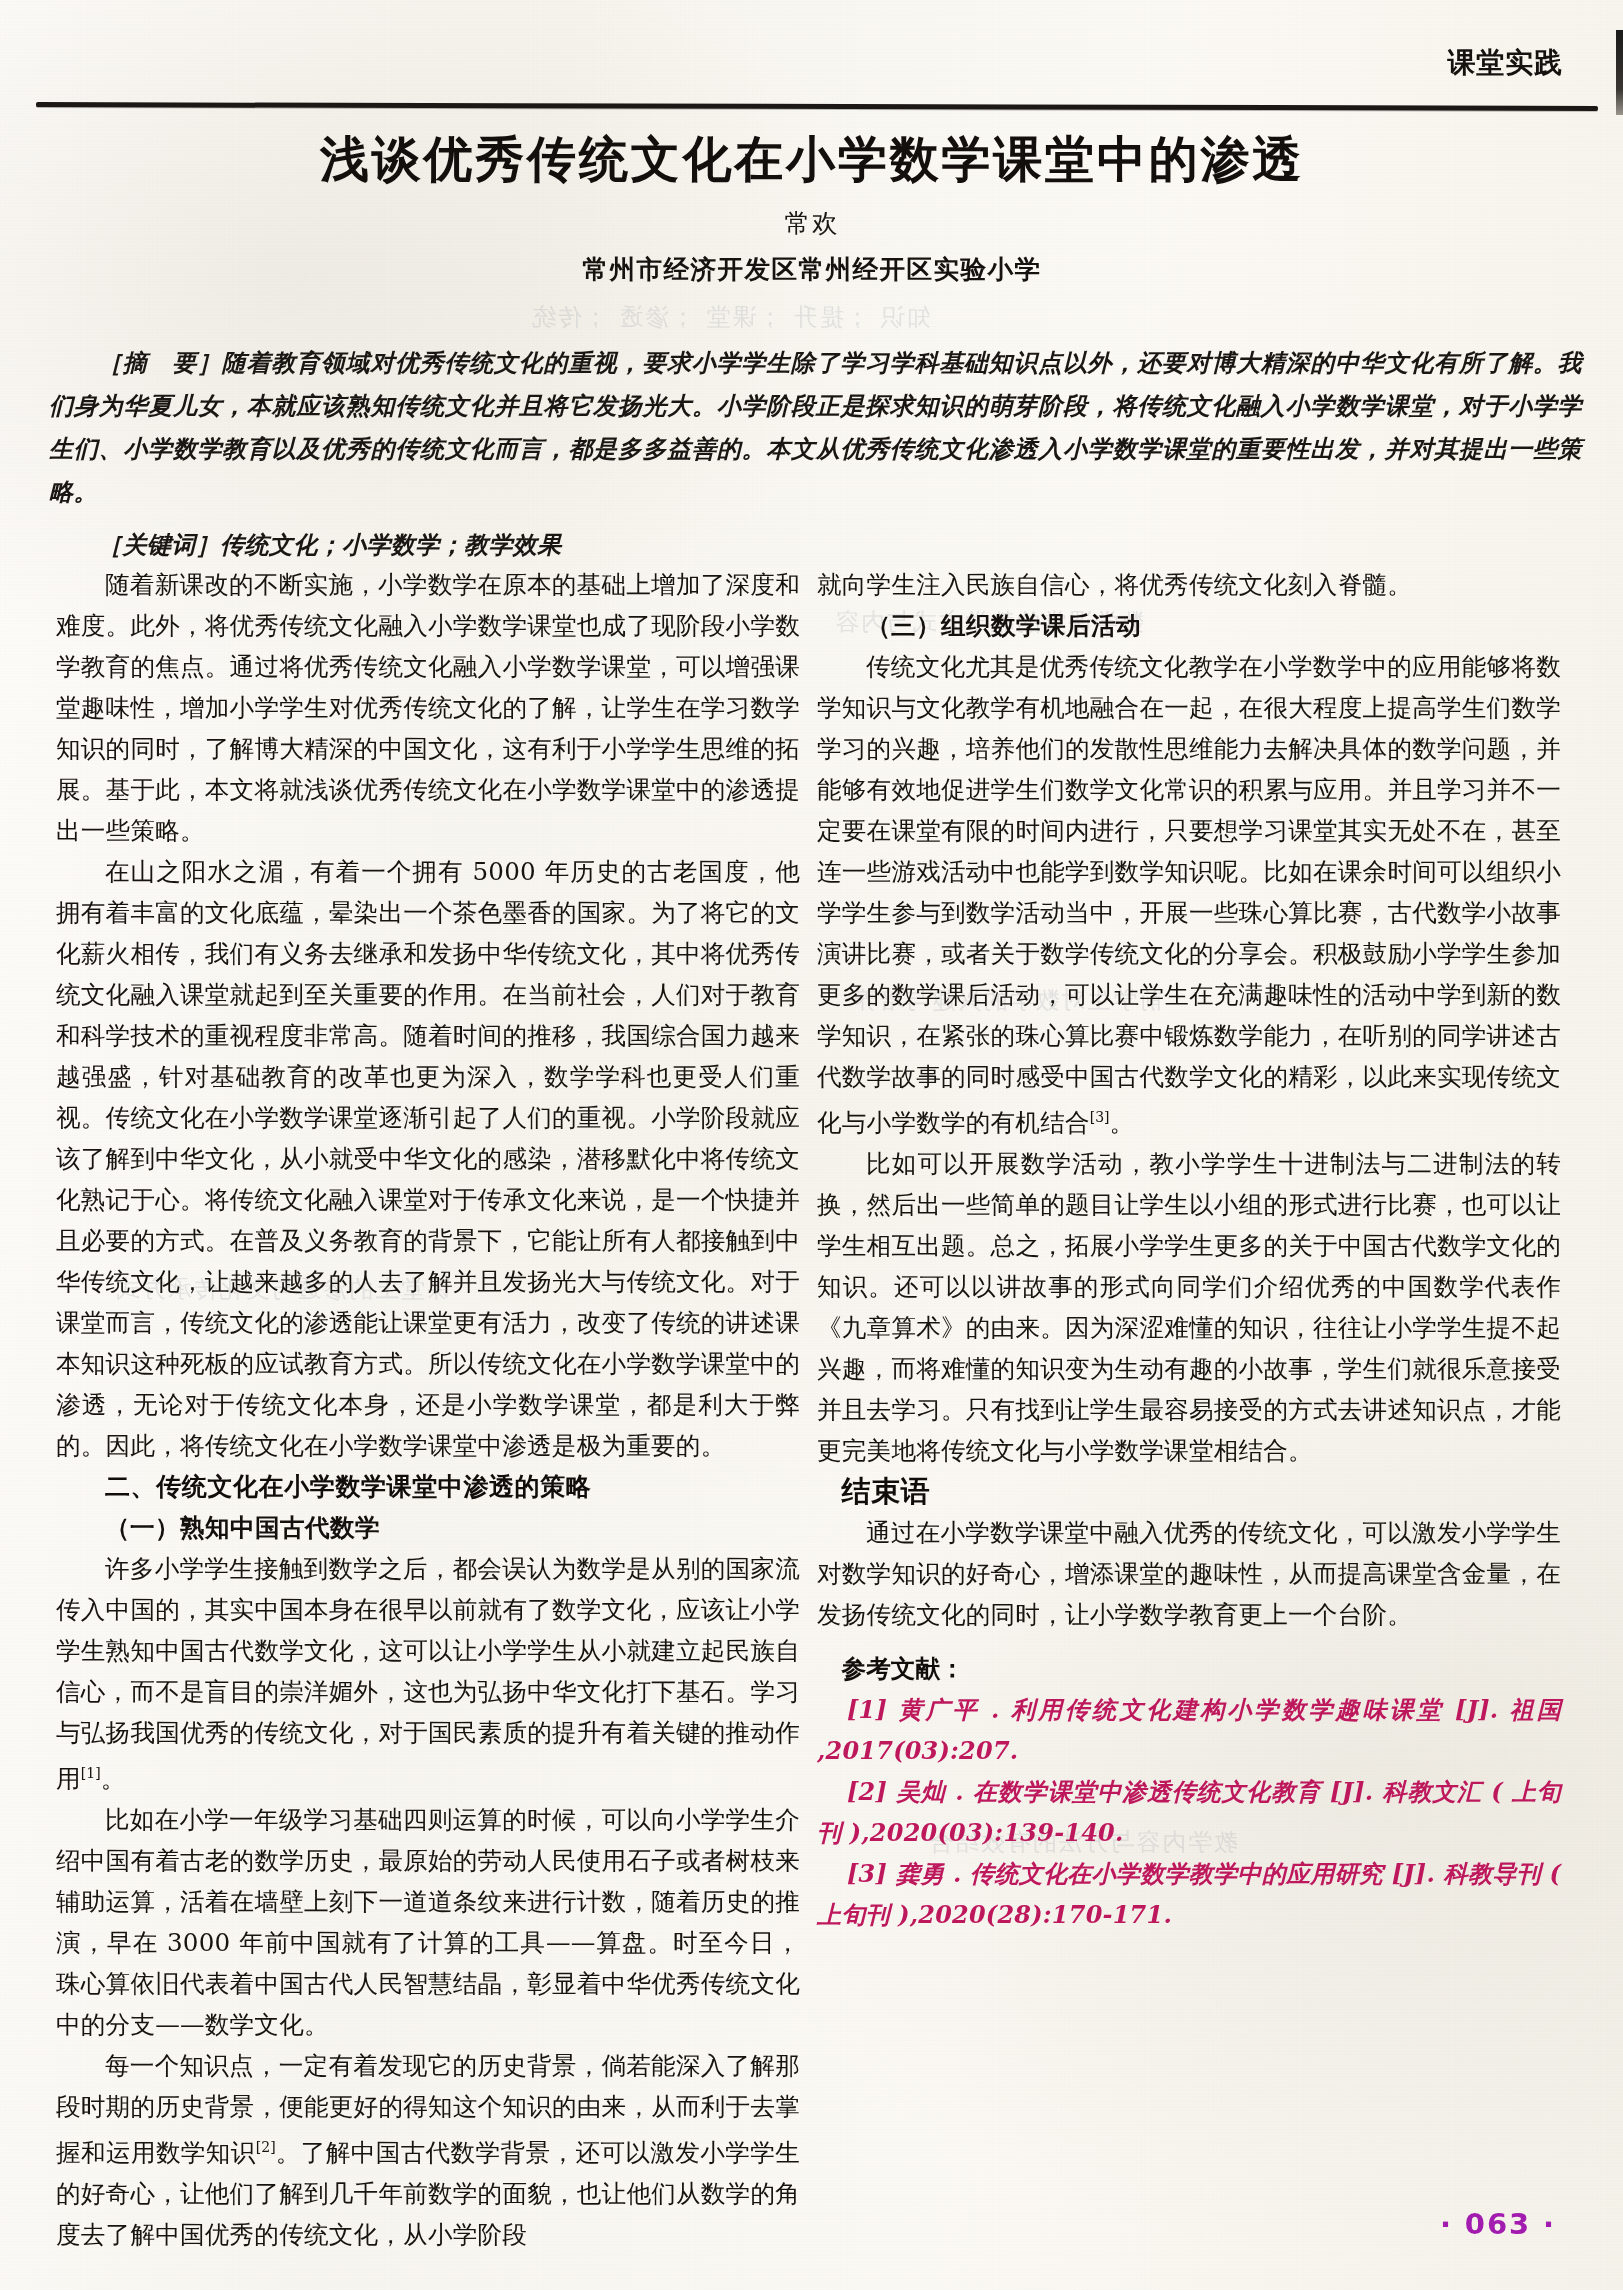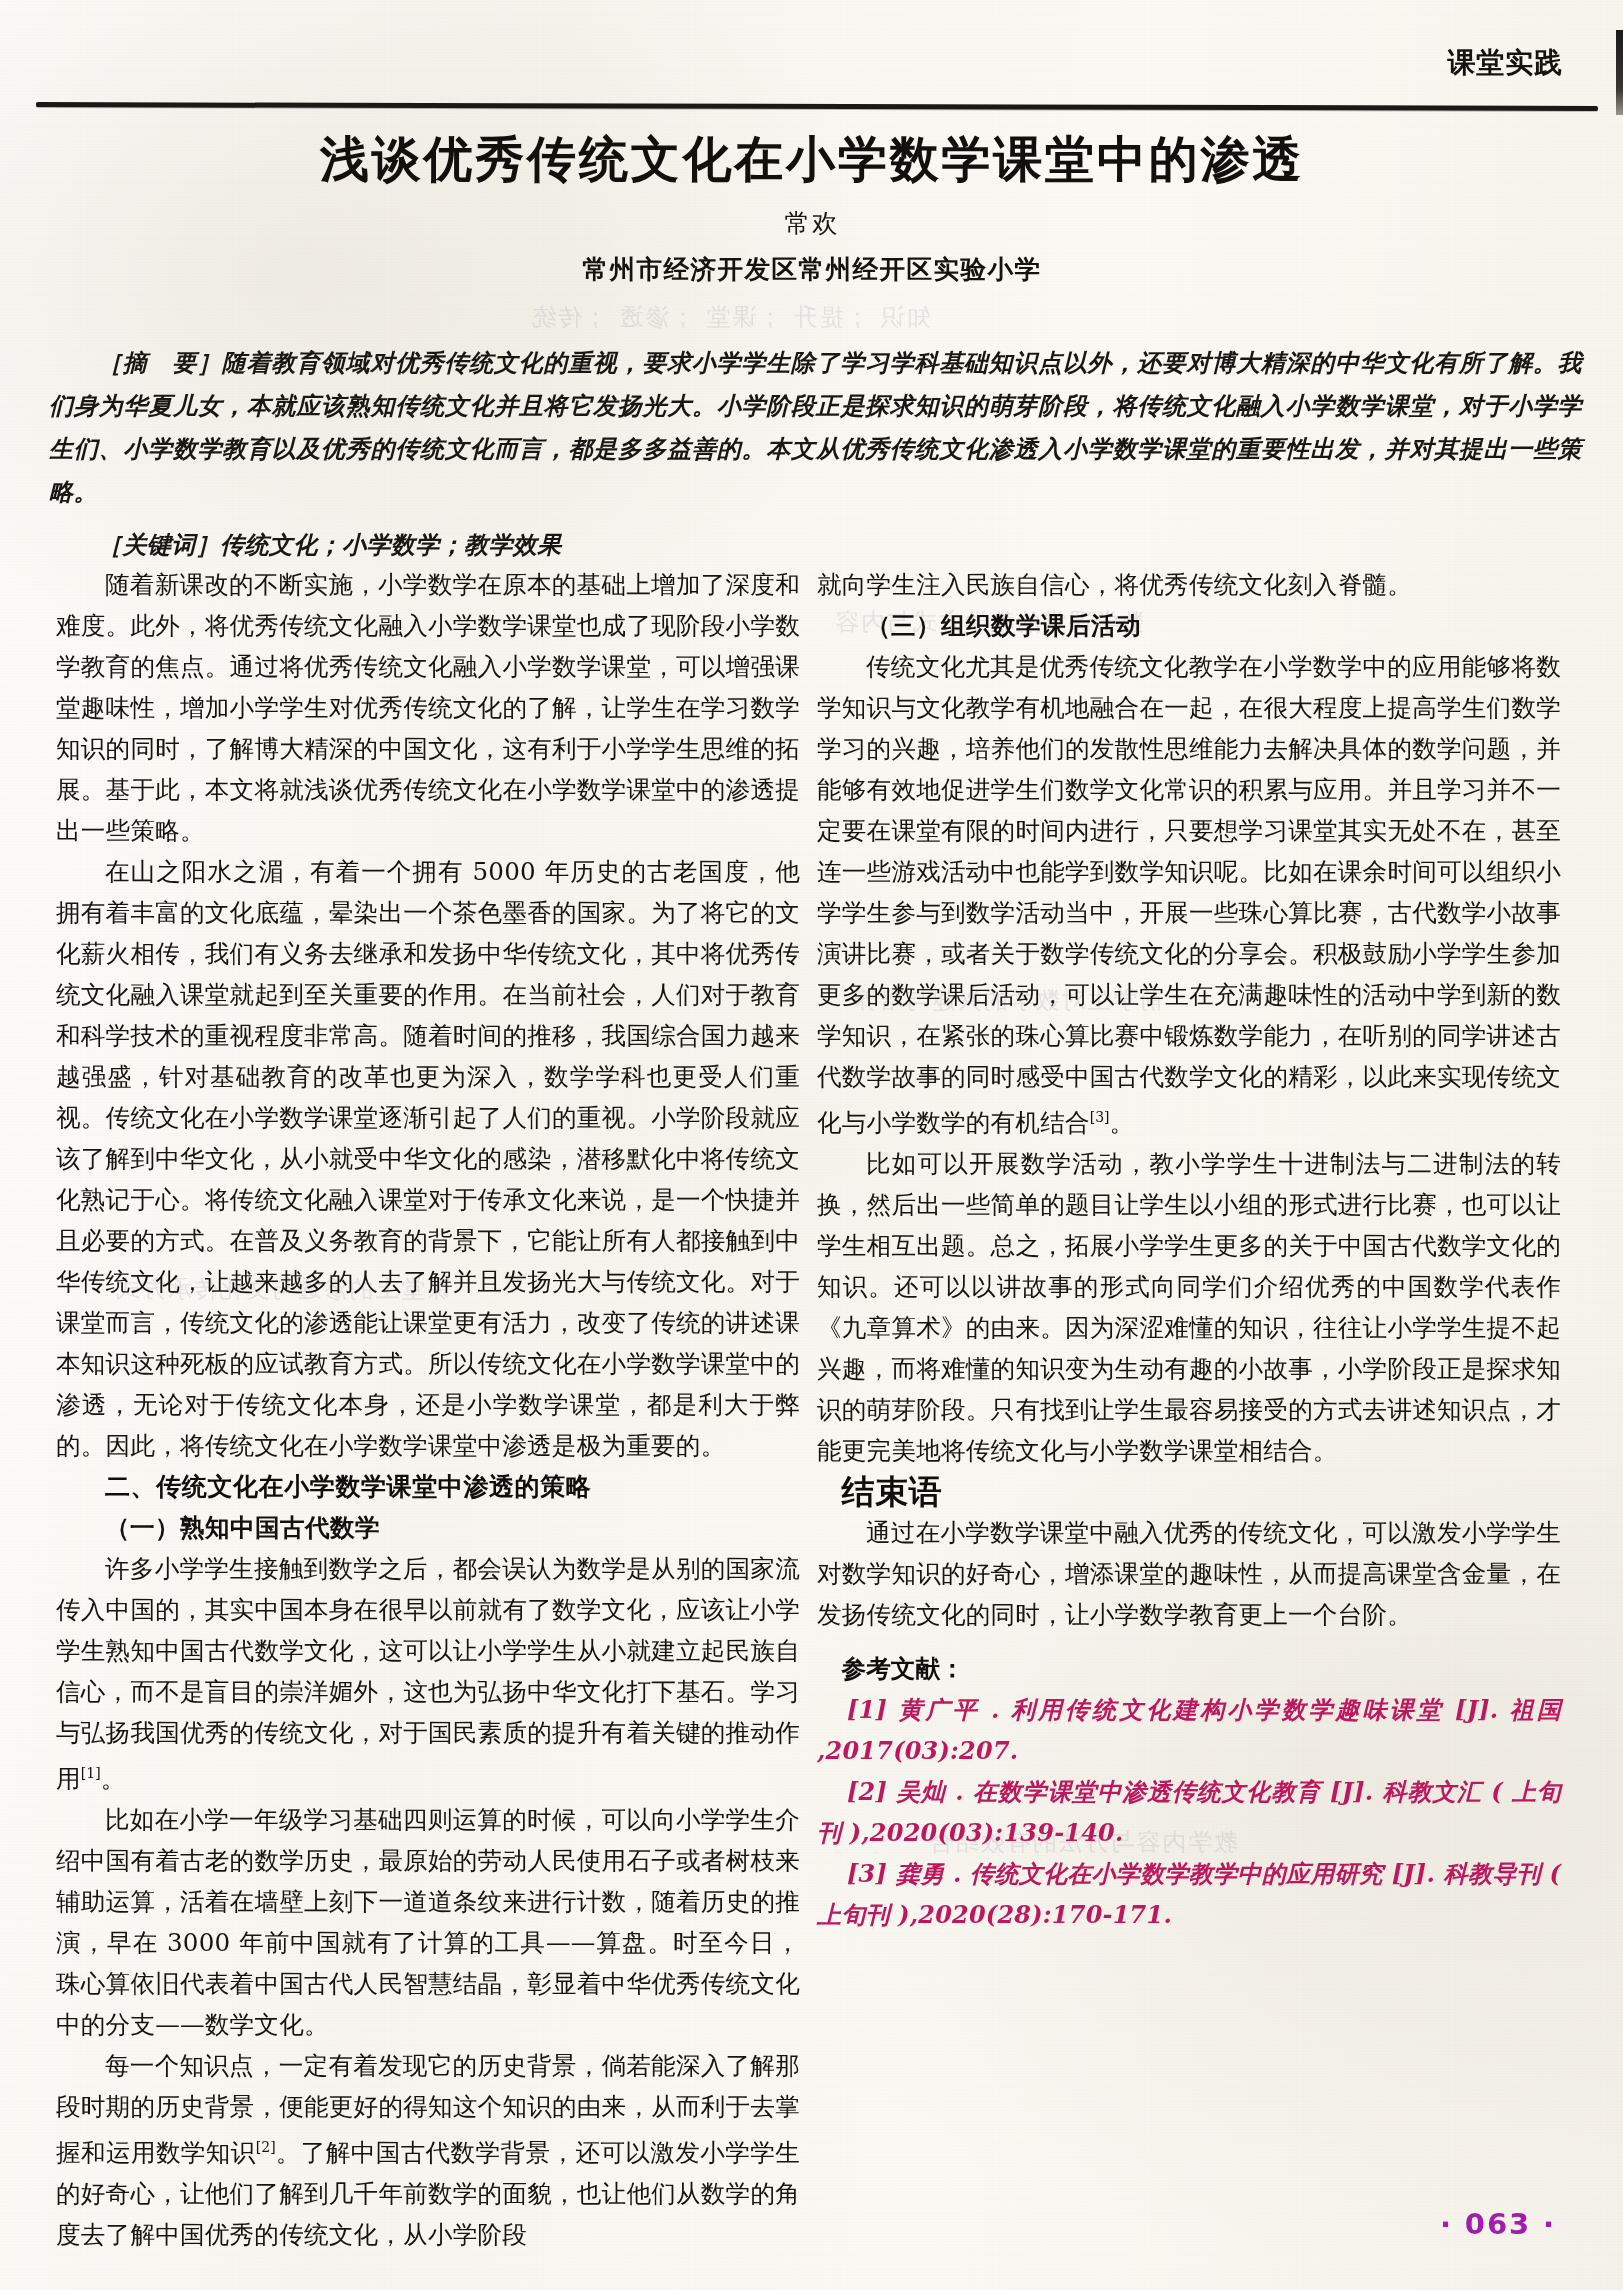--- a/index.html
+++ b/index.html
@@ -168,21 +168,21 @@
     font-size: 24.6px;
     line-height: 41px;
     font-weight: 700;
     text-indent: 49px;
     letter-spacing: 0.4px;
     color: #13100d;
     font-family: "DejaVu Serif", "Liberation Serif", serif;
     margin: 0;
   }
   .flat-h {
-    font-size: 33px;
+    font-size: 29px;
     line-height: 41px;
     font-weight: 800;
     text-indent: 24.6px;
     letter-spacing: 0.6px;
     color: #100d0b;
     font-family: "DejaVu Sans", "Liberation Sans", sans-serif;
     margin: 0;
   }
   sup.cite {
     font-size: 14px;
@@ -274,21 +274,21 @@
       <p class="sub-h">（一）熟知中国古代数学</p>
       <p class="body-p"><span>许多小学学生接触到数学之后，都会误认为数学是从别的国家流传入中国的，其实中国本身在很早以前就有了数学文化，应该让小学学生熟知中国古代数学文化，这可以让小学学生从小就建立起民族自信心，而不是盲目的崇洋媚外，这也为弘扬中华文化打下基石。学习与弘扬我国优秀的传统文化，对于国民素质的提升有着关键的推动作用</span><sup class="cite">[1]</sup><span>。</span></p>
       <p class="body-p">比如在小学一年级学习基础四则运算的时候，可以向小学学生介绍中国有着古老的数学历史，最原始的劳动人民使用石子或者树枝来辅助运算，活着在墙壁上刻下一道道条纹来进行计数，随着历史的推演，早在 3000 年前中国就有了计算的工具——算盘。时至今日，珠心算依旧代表着中国古代人民智慧结晶，彰显着中华优秀传统文化中的分支——数学文化。</p>
       <p class="body-p"><span>每一个知识点，一定有着发现它的历史背景，倘若能深入了解那段时期的历史背景，便能更好的得知这个知识的由来，从而利于去掌握和运用数学知识</span><sup class="cite">[2]</sup><span>。了解中国古代数学背景，还可以激发小学学生的好奇心，让他们了解到几千年前数学的面貌，也让他们从数学的角度去了解中国优秀的传统文化，从小学阶段</span></p>
     </div>
 
     <div class="column">
       <p class="body-p" style="text-indent:0;">就向学生注入民族自信心，将优秀传统文化刻入脊髓。</p>
       <p class="sub-h">（三）组织数学课后活动</p>
       <p class="body-p"><span>传统文化尤其是优秀传统文化教学在小学数学中的应用能够将数学知识与文化教学有机地融合在一起，在很大程度上提高学生们数学学习的兴趣，培养他们的发散性思维能力去解决具体的数学问题，并能够有效地促进学生们数学文化常识的积累与应用。并且学习并不一定要在课堂有限的时间内进行，只要想学习课堂其实无处不在，甚至连一些游戏活动中也能学到数学知识呢。比如在课余时间可以组织小学学生参与到数学活动当中，开展一些珠心算比赛，古代数学小故事演讲比赛，或者关于数学传统文化的分享会。积极鼓励小学学生参加更多的数学课后活动，可以让学生在充满趣味性的活动中学到新的数学知识，在紧张的珠心算比赛中锻炼数学能力，在听别的同学讲述古代数学故事的同时感受中国古代数学文化的精彩，以此来实现传统文化与小学数学的有机结合</span><sup class="cite">[3]</sup><span>。</span></p>
-      <p class="body-p">比如可以开展数学活动，教小学学生十进制法与二进制法的转换，然后出一些简单的题目让学生以小组的形式进行比赛，也可以让学生相互出题。总之，拓展小学学生更多的关于中国古代数学文化的知识。还可以以讲故事的形式向同学们介绍优秀的中国数学代表作《九章算术》的由来。因为深涩难懂的知识，往往让小学学生提不起兴趣，而将难懂的知识变为生动有趣的小故事，小学阶段正是探求知识的萌芽阶段。只有找到让学生最容易接受的方式去讲述知识点，才能更完美地将传统文化与小学数学课堂相结合。</p>
+      <p class="body-p">比如可以开展数学活动，教小学学生十进制法与二进制法的转换，然后出一些简单的题目让学生以小组的形式进行比赛，也可以让学生相互出题。总之，拓展小学学生更多的关于中国古代数学文化的知识。还可以以讲故事的形式向同学们介绍优秀的中国数学代表作《九章算术》的由来。因为深涩难懂的知识，往往让小学学生提不起兴趣，而将难懂的知识变为生动有趣的小故事，学生们就很乐意接受并且去学习。只有找到让学生最容易接受的方式去讲述知识点，才能更完美地将传统文化与小学数学课堂相结合。</p>
       <p class="flat-h">结束语</p>
       <p class="body-p">通过在小学数学课堂中融入优秀的传统文化，可以激发小学学生对数学知识的好奇心，增添课堂的趣味性，从而提高课堂含金量，在发扬传统文化的同时，让小学数学教育更上一个台阶。</p>
       <p id="refs-head">参考文献：</p>
       <div id="ref-list">
           <p class="ref-item">[1] 黄广平 . 利用传统文化建构小学数学趣味课堂 [J]. 祖国 ,2017(03):207.</p>
           <p class="ref-item">[2] 吴灿 . 在数学课堂中渗透传统文化教育 [J]. 科教文汇 ( 上旬刊 ),2020(03):139-140.</p>
           <p class="ref-item">[3] 龚勇 . 传统文化在小学数学教学中的应用研究 [J]. 科教导刊 ( 上旬刊 ),2020(28):170-171.</p>
         </div>
     </div>
 

